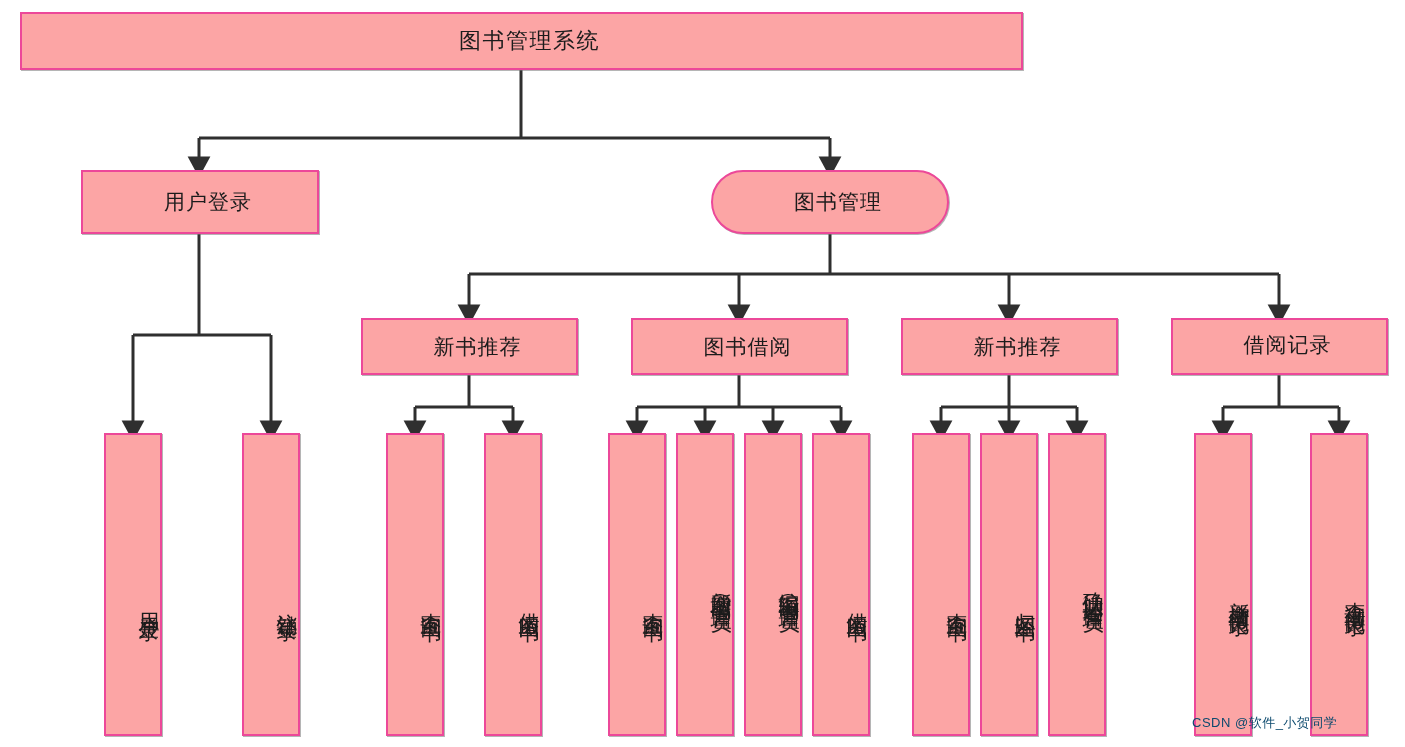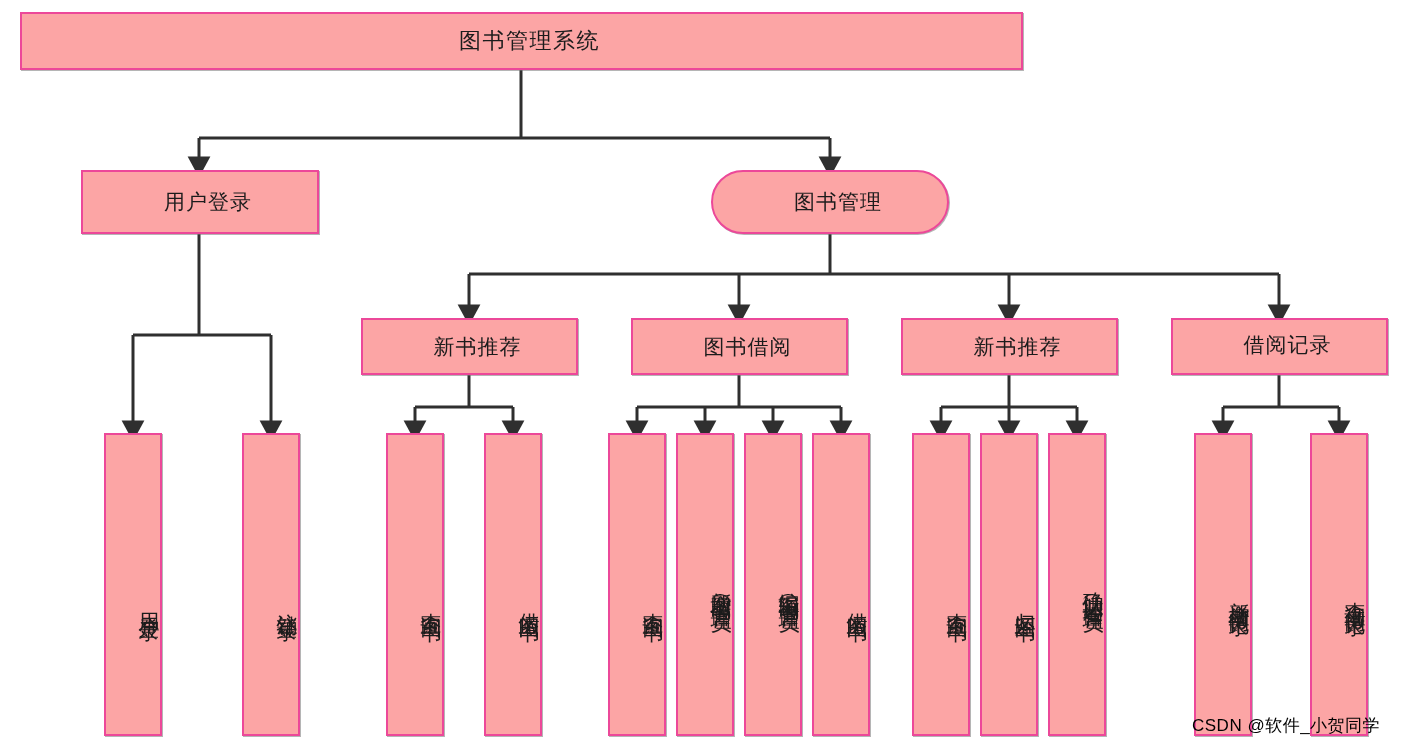--- a/index.html
+++ b/index.html
@@ -54,22 +54,22 @@
   }
   .node.vert.pad-small { padding-top: 18px; }
   .node.vert.pad-tiny  { padding-top: 8px; }
   .node.root {
     font-size: 22px;
     letter-spacing: 1.5px;
     box-shadow: 1px 1px 0 rgba(120,120,120,0.55);
   }
   .watermark {
     position: absolute;
-    color: #000000;
-    font-size: 17px;
+    color: #0c4a6e;
+    font-size: 13px;
     letter-spacing: 0.5px;
     white-space: nowrap;
     user-select: none;
     text-align: right;
   }
 </style>
 </head>
 <body>
 
 <div id="canvas">

